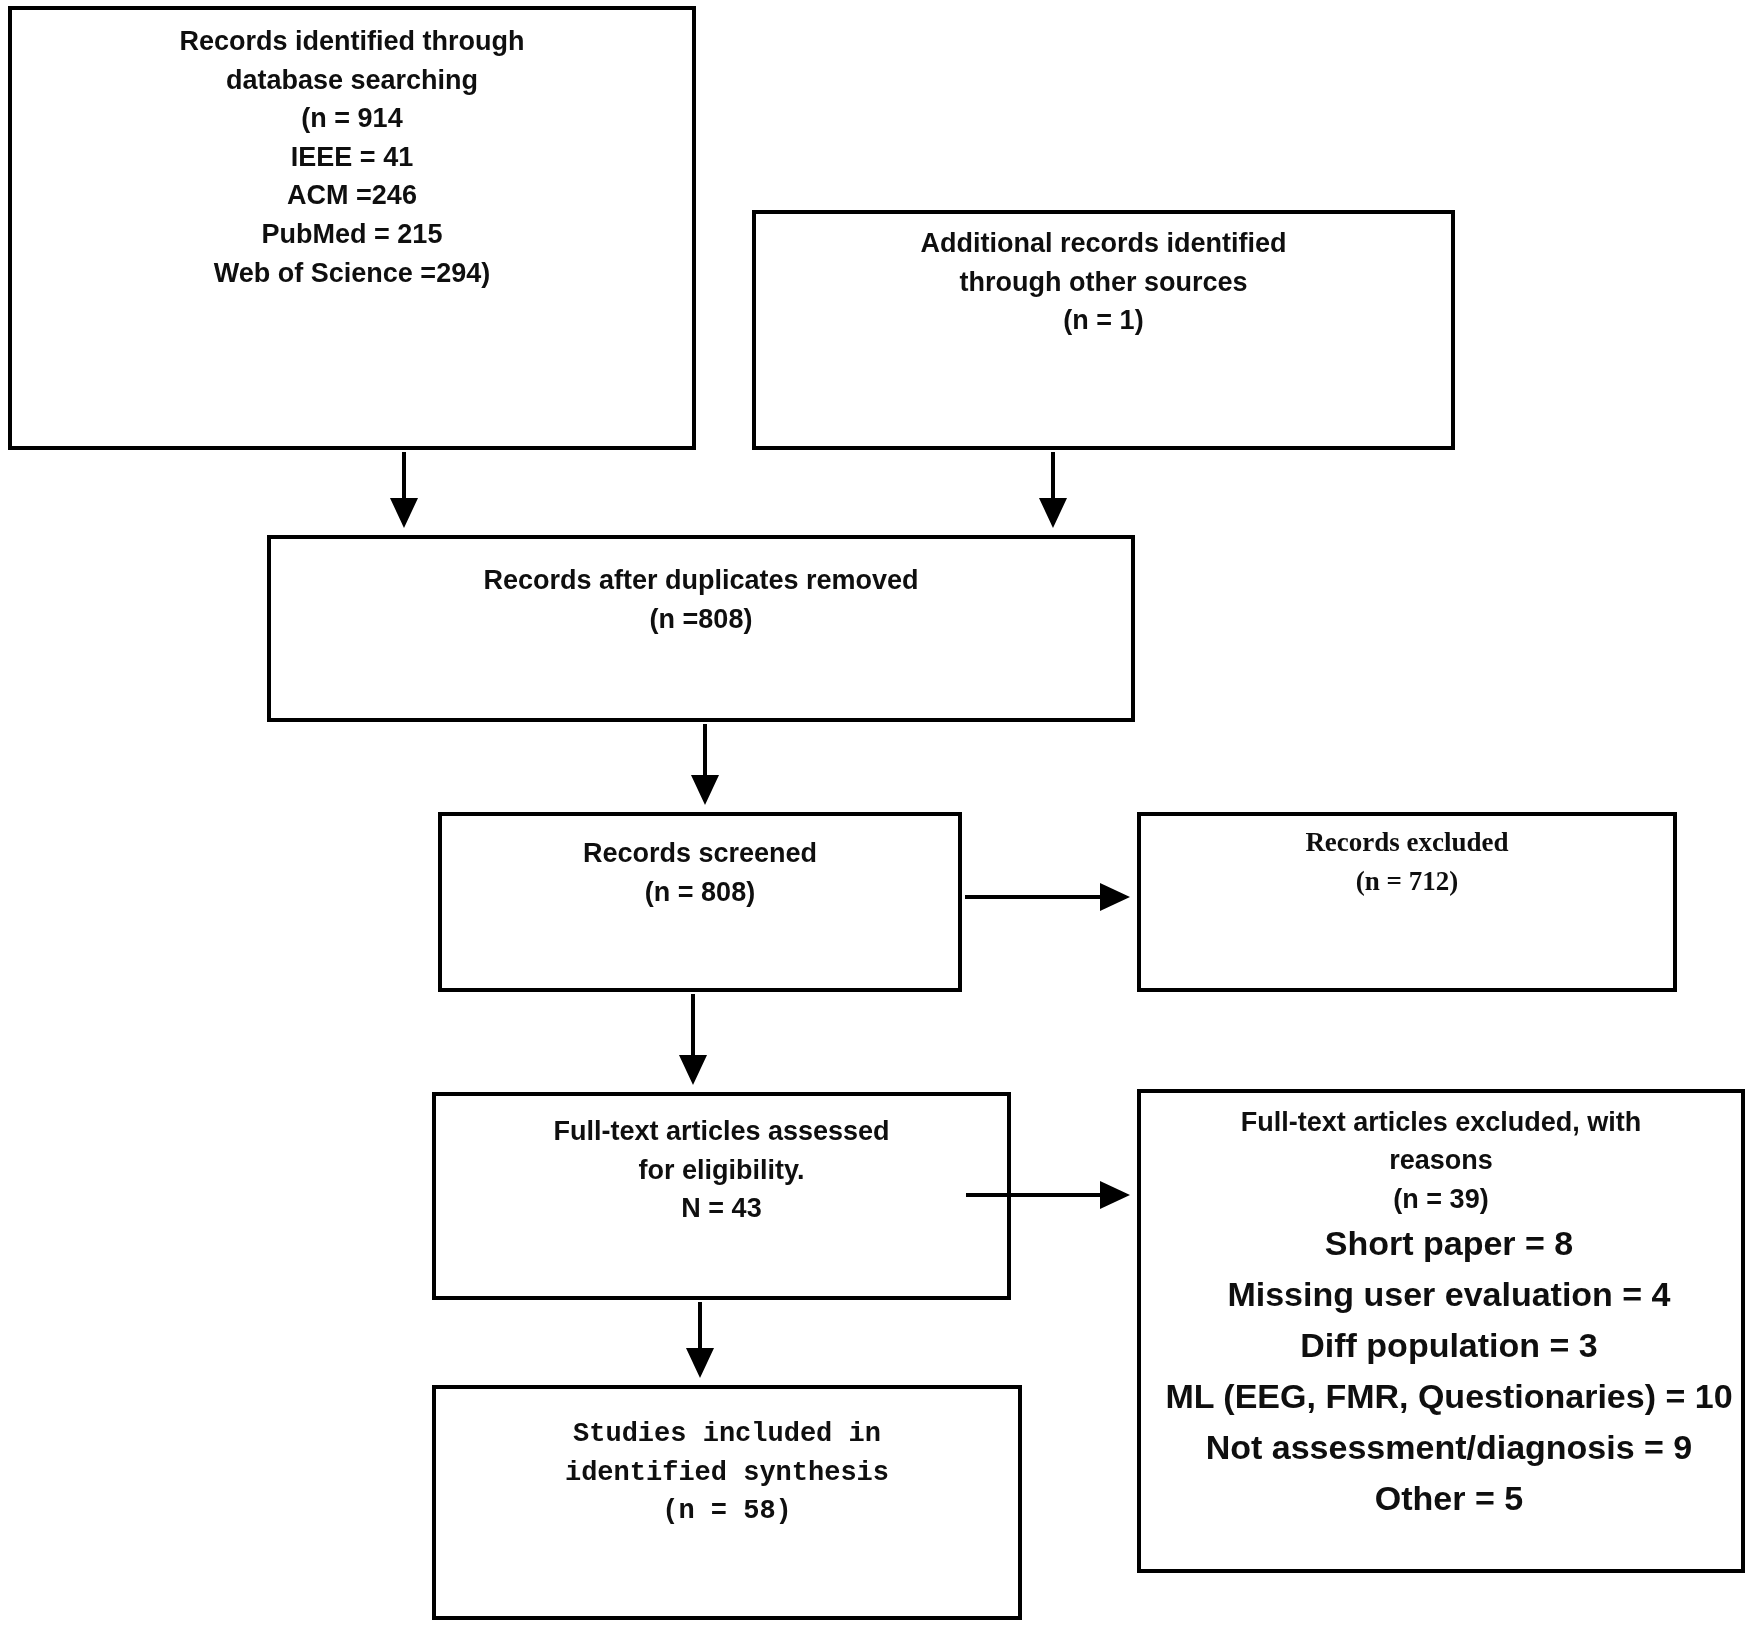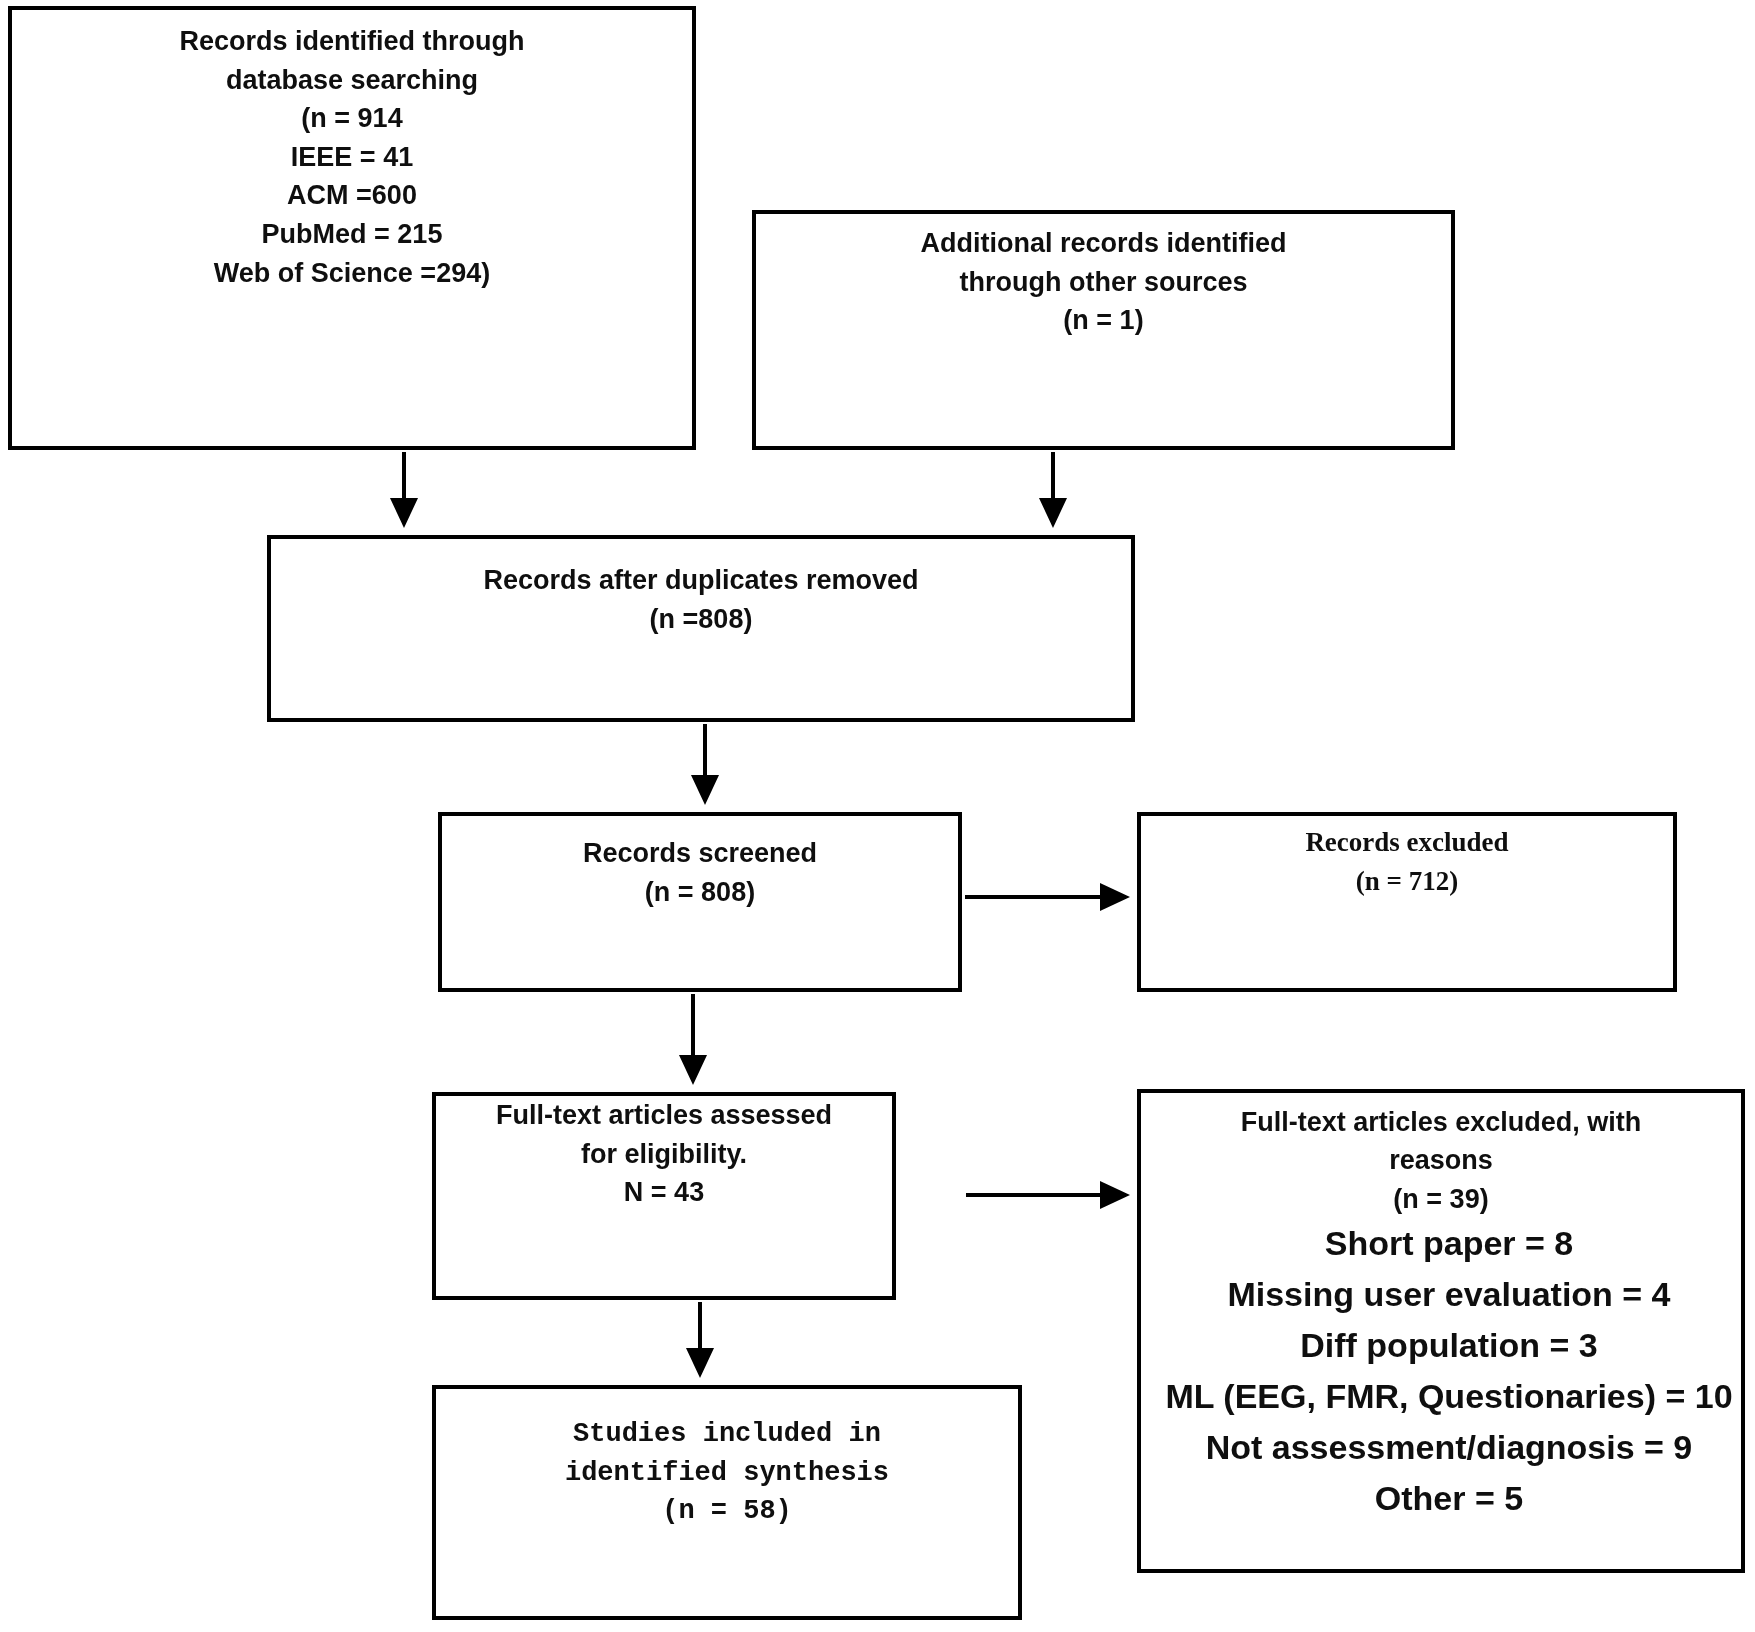--- a/index.html
+++ b/index.html
@@ -33,21 +33,21 @@
     font-size: 34px;
     line-height: 1.5;
     margin-left: 16px;
   }
   
   #box-identified   { left: 8px;    top: 6px;    width: 688px; height: 444px; padding-top: 12px; }
   #box-additional   { left: 752px;  top: 210px;  width: 703px; height: 240px; padding-top: 10px; }
   #box-duplicates   { left: 267px;  top: 535px;  width: 868px; height: 187px; padding-top: 22px; }
   #box-screened     { left: 438px;  top: 812px;  width: 524px; height: 180px; padding-top: 18px; }
   #box-excluded     { left: 1137px; top: 812px;  width: 540px; height: 180px; padding-top: 7px; font-family: Liberation Serif, serif; }
-  #box-fulltext     { left: 432px;  top: 1092px; width: 464px; height: 208px; }
+  #box-fulltext     { left: 432px;  top: 1092px; width: 579px; height: 208px; padding-top: 16px; }
   #box-ft-excluded  { left: 1137px; top: 1089px; width: 608px; height: 484px; padding-top: 10px; }
   #box-included     { left: 432px;  top: 1385px; width: 590px; height: 235px; padding-top: 26px; font-family: Liberation Mono, monospace; }
   #box-ft-excluded .line.head { line-height: 1.42; }
   svg.arrows {
     position: absolute;
     left: 0; top: 0;
     width: 1755px; height: 1632px;
     pointer-events: none;
   }
   svg.arrows line { stroke: var(--border, #000000); stroke-width: 4; }
@@ -56,21 +56,21 @@
 </head>
 <body>
 
 <div class="canvas">
 
   <div class="box" id="box-identified">
     <div class="line">Records identified through</div>
     <div class="line">database searching</div>
     <div class="line">(n = 914</div>
     <div class="line">IEEE = 41</div>
-    <div class="line">ACM =600</div>
+    <div class="line">ACM =246</div>
     <div class="line">PubMed = 215</div>
     <div class="line">Web of Science =294)</div>
   </div>
 
   <div class="box" id="box-additional">
     <div class="line">Additional records identified</div>
     <div class="line">through other sources</div>
     <div class="line">(n = 1)</div>
   </div>
 

